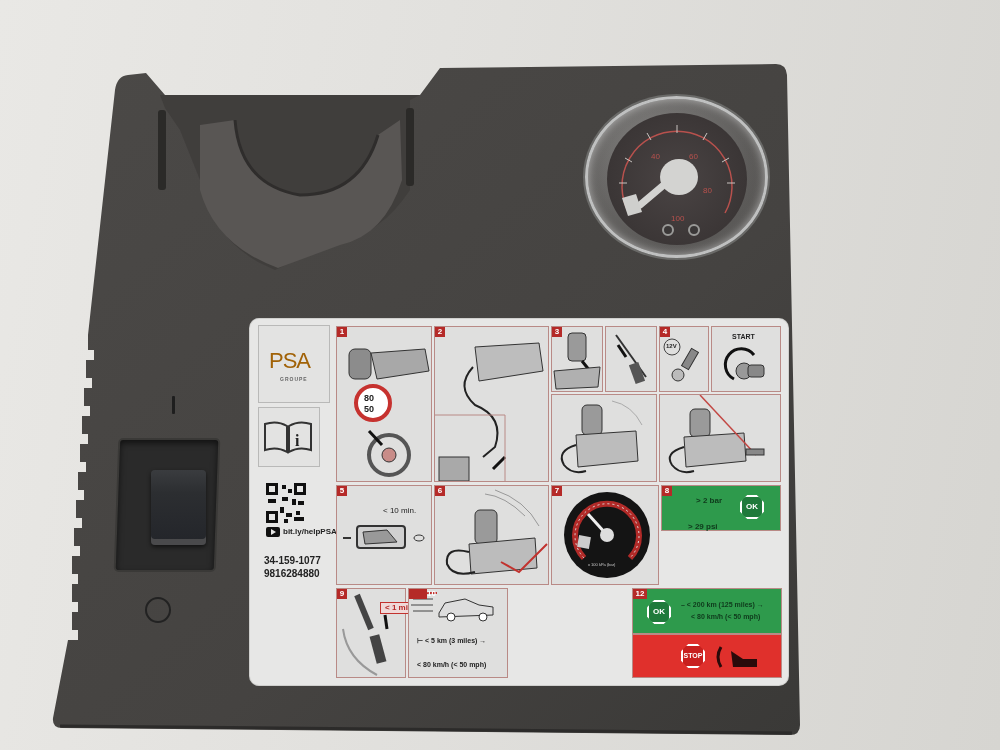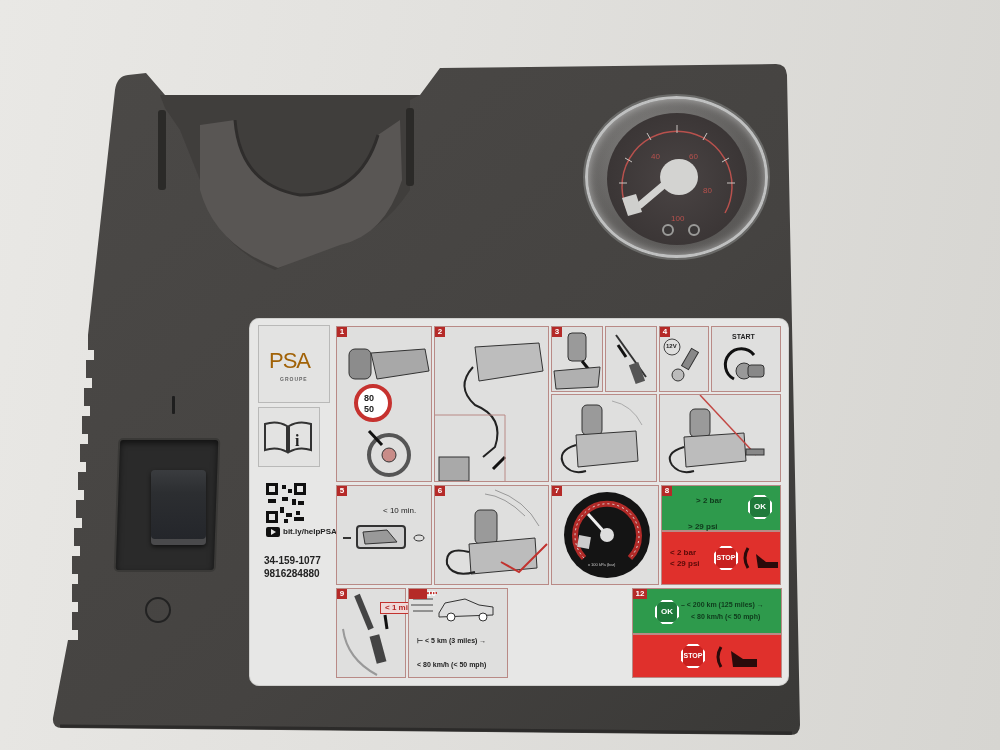--- a/index.html
+++ b/index.html
@@ -58,21 +58,20 @@
     font-size: 8px; font-weight: bold; width: 10px; height: 10px; line-height: 10px; text-align: center;
   }
   .txt { position: absolute; font-weight: bold; color: #222; white-space: nowrap; }
   .green { background: #2e9a4c; }
   .red { background: #e0302c; }
   .ok-badge {
     position: absolute; width: 24px; height: 24px; border-radius: 6px;
     background: #1f7a3b; border: 2px solid #fff; box-shadow: 0 0 0 1.5px #1a5c2d;
     color: #fff; font-size: 8px; font-weight: bold; text-align: center; line-height: 20px;
     clip-path: polygon(30% 0,70% 0,100% 30%,100% 70%,70% 100%,30% 100%,0 70%,0 30%);
-    margin-left: 8px;
   }
   .stop-badge {
     position: absolute; width: 24px; height: 24px;
     background: #c8201f; border: 2px solid #fff;
     color: #fff; font-size: 7px; font-weight: bold; text-align: center; line-height: 20px;
     clip-path: polygon(30% 0,70% 0,100% 30%,100% 70%,70% 100%,30% 100%,0 70%,0 30%);
   }
   .mini-gauge { position: absolute; border-radius: 50%; background: #141414; }
 </style>
 </head>
@@ -294,29 +293,20 @@
       <div class="txt" style="left:24px;top:70px;font-size:4px;color:#ccc;font-weight:normal;">x 100 kPa (bar)</div>
     </div>
   </div>
 
   <div class="cell green" style="left:411px;top:166px;width:120px;height:46px;">
     <div class="stepnum">8</div>
     <div class="txt" style="left:34px;top:10px;font-size:8px;color:#0f3a1c;">&gt; 2 bar</div>
     <div class="txt" style="left:26px;top:8px;font-size:8px;color:#0f3a1c;margin-top:28px;">&gt; 29 psi</div>
     <div class="ok-badge" style="left:78px;top:9px;">OK</div>
   </div>
-  <div class="cell red" style="left:411px;top:212px;width:120px;height:54px;">
-    <div class="txt" style="left:8px;top:16px;font-size:8px;color:#5a0a08;">&lt; 2 bar</div>
-    <div class="txt" style="left:8px;top:27px;font-size:8px;color:#5a0a08;">&lt; 29 psi</div>
-    <div class="stop-badge" style="left:52px;top:14px;">STOP</div>
-    <svg class="abs" style="left:80px;top:14px;" width="38" height="26">
-      <path d="M6,2 Q0,12 6,22" fill="none" stroke="#2a0a0a" stroke-width="3"></path>
-      <path d="M14,8 L24,16 L36,16 L36,22 L16,22 Z" fill="#2a0a0a"></path>
-    </svg>
-  </div>
 
   <div class="cell" style="left:86px;top:269px;width:70px;height:90px;">
     <div class="stepnum">9</div>
     <svg width="68" height="88">
       <path d="M20,6 L34,40" stroke="#444" stroke-width="6"></path>
       <rect x="36" y="46" width="10" height="28" fill="#444" transform="rotate(-15 41 60)"></rect>
       <path d="M50,40 L48,26" stroke="#111" stroke-width="3"></path>
       <path d="M6,40 Q10,70 40,86" fill="none" stroke="#999" stroke-width="2"></path>
     </svg>
   </div>

